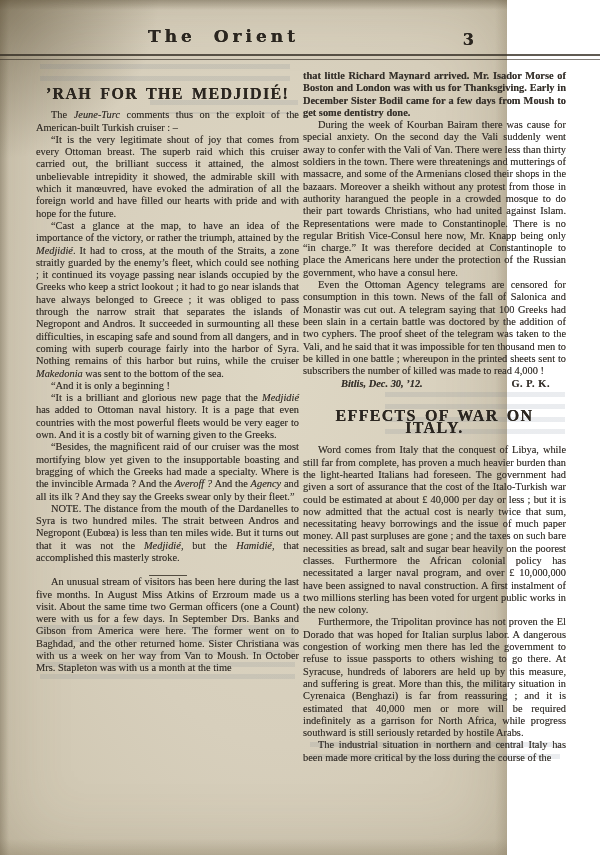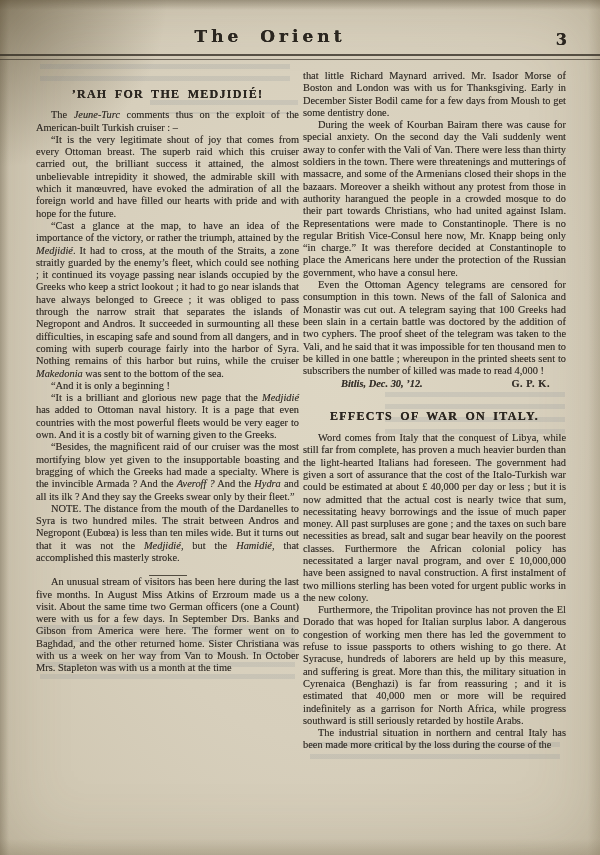--- a/index.html
+++ b/index.html
@@ -5,21 +5,21 @@
   :root {
     --paper: #d7cfbc;
     --ink: #35302a;
     --rule: #454035;
   }
   * { margin:0; padding:0; box-sizing:border-box; }
   html,body { width:600px; height:855px; overflow:hidden; }
   body { font-family:"Liberation Serif","DejaVu Serif",serif; }
 
   .page {
-    position:relative; width:600px; height:855px;
+    position:relative; width:507px; height:855px;
     background:
       radial-gradient(circle at 0% 0%, rgba(88,76,52,0.55), rgba(88,76,52,0) 16%),
       linear-gradient(to bottom, rgba(80,68,46,0.38), rgba(80,68,46,0) 10px),
       linear-gradient(to right, rgba(80,68,46,0.30), rgba(80,68,46,0) 9px),
       linear-gradient(to left, rgba(120,106,78,0.20), rgba(120,106,78,0) 12px),
       linear-gradient(to top, rgba(110,96,66,0.22), rgba(110,96,66,0) 16px),
       radial-gradient(ellipse at 55% 42%, #ded7c4 0%, var(--paper) 55%, #cdc4ae 100%);
     box-shadow: inset 0 0 70px rgba(92,76,48,0.22);
     color: var(--ink);
   }
@@ -46,29 +46,29 @@
   
   .col {
     position:absolute; width:263px;
     font-size:10.4px; line-height:12.3px; text-align:justify;
     color:var(--ink); text-shadow:0 0 0.3px rgba(53,48,42,0.55);
   }
   .col-left  { left:36px;  top:84px; }
   .col-right { left:303px; top:70px; }
 
   .headline {
-    text-align:center; font-weight:bold; font-size:12px;
+    text-align:center; font-weight:bold; font-size:16px;
     letter-spacing:1.3px; word-spacing:3px; color:#2b2620;
     text-shadow:0 0 0.5px #2b2620;
   }
   .headline.first { margin:4px 0 9px 0; }
   .headline.mid   { margin:11px 0 10px 0; }
 
   .para { text-indent:15px; }
-  .para.noindent { text-indent:0; }
+  .para.noindent { text-indent:0;font-weight:bold; }
 
   .divider {
     width:38px; margin:11px auto 0 auto;
     border-top:1.2px solid rgba(58,52,42,0.85);
   }
 
   .signature {
     display:flex; justify-content:space-between;
     padding:1px 16px 8px 38px;
   }
@@ -101,21 +101,21 @@
   <div class="double-rule"></div>
 
   <section class="col col-left">
     <h2 class="headline first">’RAH FOR THE MEDJIDIÉ!</h2>
     <div>
         <p class="para"><span>The </span><i>Jeune-Turc</i><span> comments thus on the exploit of the American-built Turkish cruiser : –</span></p>
         <p class="para"><span>“It is the very legitimate shout of joy that comes from every Ottoman breast.  The superb raid which this cruiser carried out, the brilliant success it attained, the almost unbelievable intrepidity it showed, the admirable skill with which it manœuvred, have evoked the admiration of all the foreign world and have filled our hearts with pride and with hope for the future.</span></p>
         <p class="para"><span>“Cast a glance at the map, to have an idea of the importance of the victory, or rather the triumph, attained by the </span><i>Medjidié</i><span>.   It had to cross, at the mouth of the Straits, a zone straitly guarded by the enemy’s fleet, which could see nothing ; it continued its voyage passing near islands occupied by the Greeks who keep a strict lookout ;  it had to go near islands that have always belonged to Greece ; it was obliged to pass through the narrow strait that separates the islands of Negropont and Andros.  It succeeded in surmounting all these difficulties, in escaping safe and sound from all dangers, and in coming with superb courage fairly into the harbor of Syra.   Nothing remains of this harbor but ruins, while the cruiser </span><i>Makedonia</i><span> was sent to the bottom of the sea.</span></p>
         <p class="para"><span>“And it is only a beginning !</span></p>
         <p class="para"><span>“It is a brilliant and glorious new page that the </span><i>Medjidié</i><span> has added to Ottoman naval history.   It is a page that even countries with the most powerful fleets would be very eager to own.  And it is a costly bit of warning given to the Greeks.</span></p>
-        <p class="para"><span>“Besides, the magnificent raid of our cruiser was the most mortifying blow yet given to the insupportable boasting and bragging of which the Greeks had made a specialty. Where is the invincible Armada ?   And the </span><i>Averoff ?</i><span>   And the </span><i>Hydra</i><span> and all its ilk ?    And they say the Greeks swear only by their fleet.”</span></p>
+        <p class="para"><span>“Besides, the magnificent raid of our cruiser was the most mortifying blow yet given to the insupportable boasting and bragging of which the Greeks had made a specialty. Where is the invincible Armada ?   And the </span><i>Averoff ?</i><span>   And the </span><i>Agency</i><span> and all its ilk ?    And they say the Greeks swear only by their fleet.”</span></p>
         <p class="para"><span>NOTE.   The distance from the mouth of the Dardanelles to Syra is two hundred miles.   The strait between Andros and Negropont (Eubœa) is less than ten miles wide.     But it turns out that it was not the </span><i>Medjidié</i><span>, but the </span><i>Hamidié</i><span>, that accomplished this masterly stroke.</span></p>
       </div>
     <div class="divider"></div>
     <div>
         <p class="para"><span>An  unusual  stream of visitors  has been here during the last  five  months.    In August Miss Atkins of Erzroum made us a visit.    About  the same time two  German officers (one a Count)  were  with  us  for a few days.    In September Drs. Banks  and  Gibson  from  America  were  here.     The former went on to Baghdad,  and  the other  returned home.    Sister Christiana was with us a week on her way from Van to Moush. In October Mrs.  Stapleton  was with us  a month at the time</span></p>
       </div>
   </section>
 
   <section class="col col-right">
     <div>

